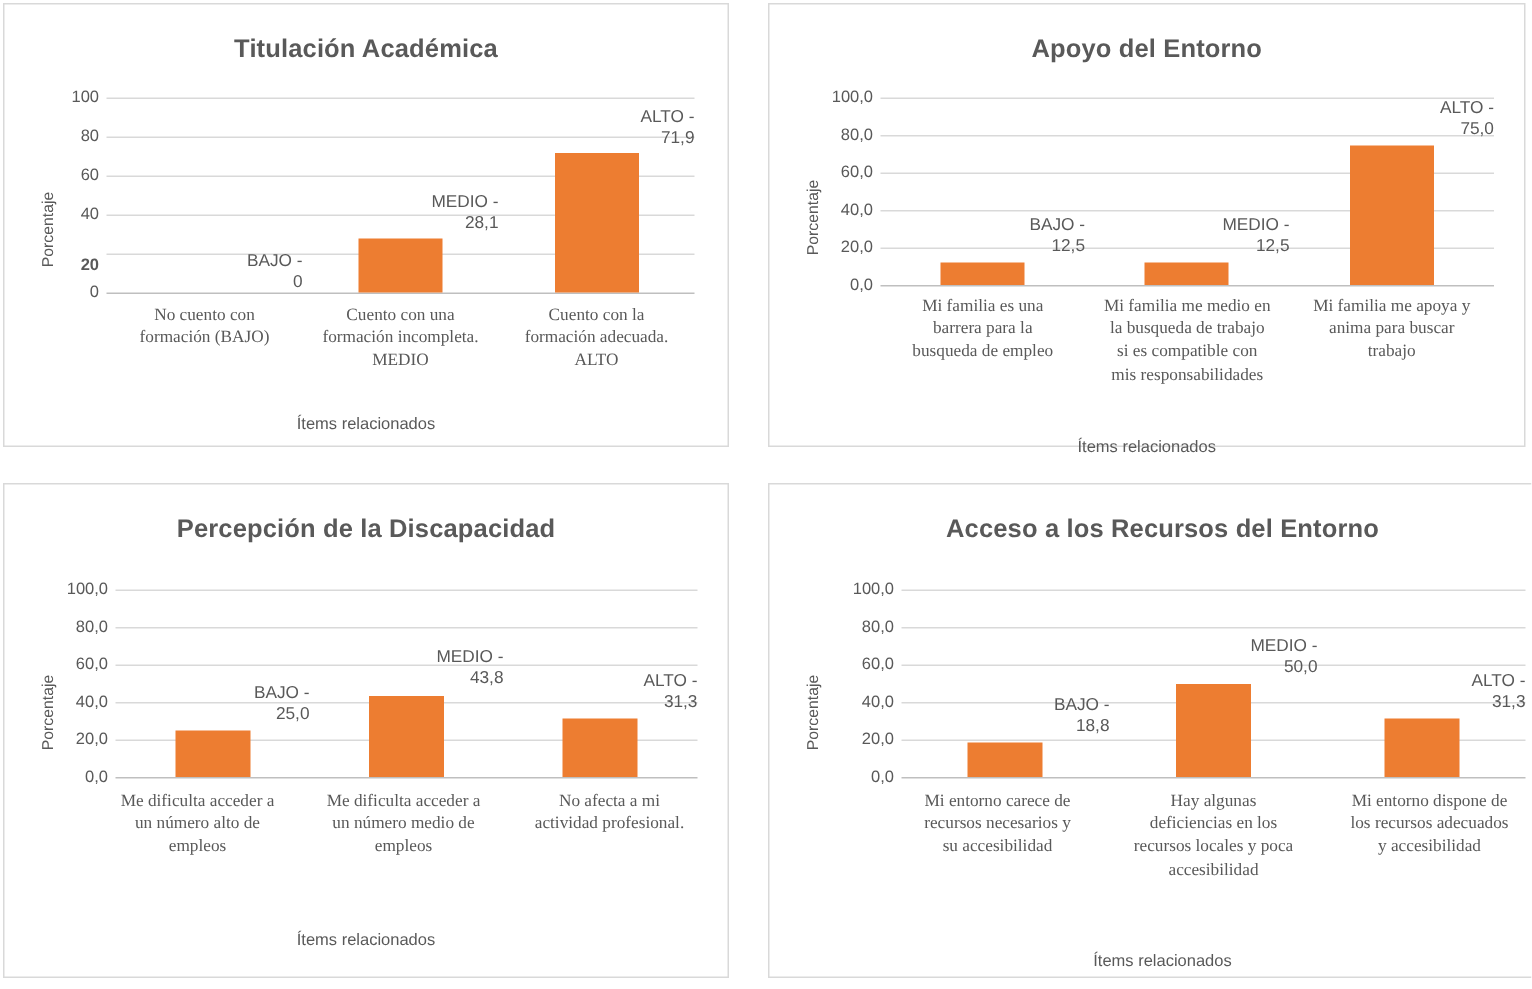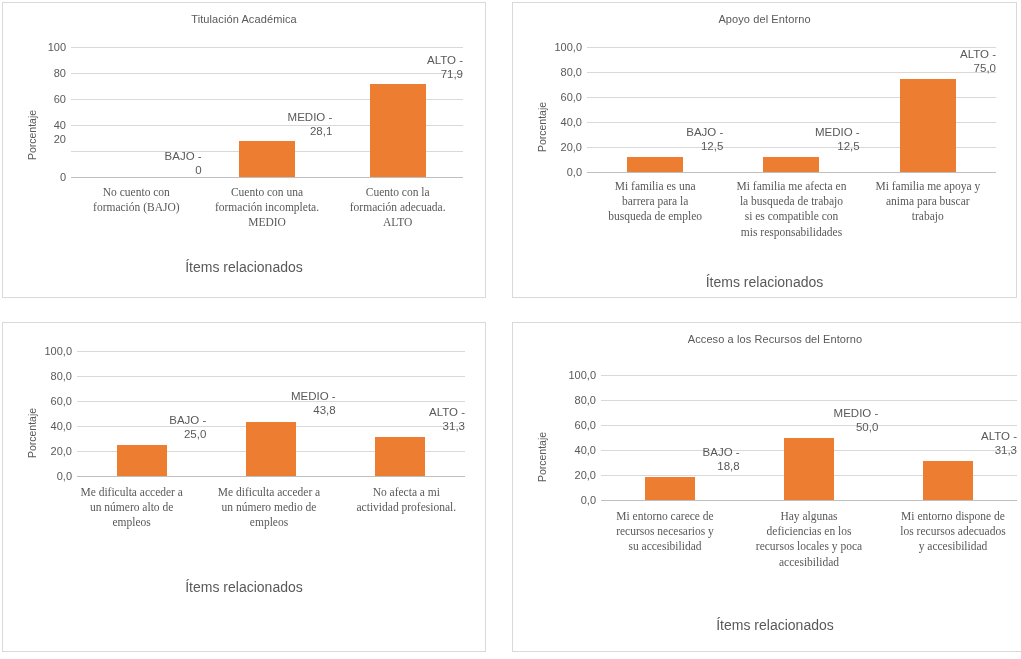--- a/index.html
+++ b/index.html
@@ -21,25 +21,25 @@
     border: 1px solid #d9d9d9;
     box-sizing: border-box;
   }
   .panel-tl { left: 2px;   top: 2px;   width: 484px; height: 296px; }
   .panel-tr { left: 512px; top: 2px;   width: 505px; height: 296px; }
   .panel-bl { left: 2px;   top: 322px; width: 484px; height: 330px; }
   .panel-br { left: 512px; top: 322px; width: 526px; height: 330px; }
 
   .chart-title {
     text-align: center;
-    font-size: 11px;
-    color: #595959;
-    margin-top: 10px;
+    font-size: 17px;
+    color: #595959;
+    margin-top: 20px;
     margin-bottom: 2px;
-    font-weight: normal;
+    font-weight: bold;
     letter-spacing: 0.1px;
   }
 
   .plot-wrap {
     position: relative;
     width: 100%;
     box-sizing: border-box;
   }
 
   .ylabel {
@@ -127,21 +127,21 @@
     line-height: 1.32;
     padding: 0 4px;
     box-sizing: border-box;
     white-space: pre-line;
   }
 
   .xlabel {
     position: absolute;
     left: 0; right: 0;
     text-align: center;
-    font-size: 14px;
+    font-size: 11px;
     color: #595959;
   }
 </style>
 </head>
 <body>
 
 <div id="root">
 
   <div class="panel panel-tl">
     <div class="chart-title">Titulación Académica</div>
@@ -152,21 +152,21 @@
         <div class="gridline" style="top:26px;"></div>
         <div class="gridline" style="top:52px;"></div>
         <div class="gridline" style="top:78px;"></div>
         <div class="gridline" style="top:104px;"></div>
         <div class="axisline" style="top:130px;"></div>
 
         <div class="ytick" style="top:0px;">100</div>
         <div class="ytick" style="top:26px;">80</div>
         <div class="ytick" style="top:52px;padding-left:36px;">60</div>
         <div class="ytick" style="top:78px;">40</div>
-        <div class="ytick" style="top:92px;">20</div>
+        <div class="ytick" style="top:112px;font-weight:bold;">20</div>
         <div class="ytick" style="top:130px;">0</div>
 
         <div class="bars">
           <div class="barcell">
             <div class="datalabel" style="bottom:0px;">BAJO -
 0</div>
             <div class="bar" style="height:0px;"></div>
           </div>
           <div class="barcell">
             <div class="datalabel" style="bottom:39px;">MEDIO -
@@ -231,34 +231,35 @@
 75,0</div>
             <div class="bar" style="height:93.5px;"></div>
           </div>
         </div>
       </div>
 
       <div class="catlabels" style="left:74px; right:20px; top:152px;">
         <div class="catcell">Mi familia es una
 barrera para la
 busqueda de empleo</div>
-        <div class="catcell">Mi familia me afecta en
+        <div class="catcell">Mi familia me medio en
 la busqueda de trabajo
 si es compatible con
 mis responsabilidades</div>
         <div class="catcell">Mi familia me apoya y
 anima para buscar
 trabajo</div>
       </div>
 
       <div class="xlabel" style="top:247px;">Ítems relacionados</div>
     </div>
   </div>
 
   <div class="panel panel-bl">
+    <div class="chart-title">Percepción de la Discapacidad</div>
     <div class="plot-wrap" style="height:292px;">
       <div class="ylabel" style="top:110px;">Porcentaje</div>
       <div class="plot" style="left:74px; right:20px; top:28px; height:125px;">
         <div class="gridline" style="top:0px;"></div>
         <div class="gridline" style="top:25px;"></div>
         <div class="gridline" style="top:50px;"></div>
         <div class="gridline" style="top:75px;"></div>
         <div class="gridline" style="top:100px;"></div>
         <div class="axisline" style="top:125px;"></div>
 

